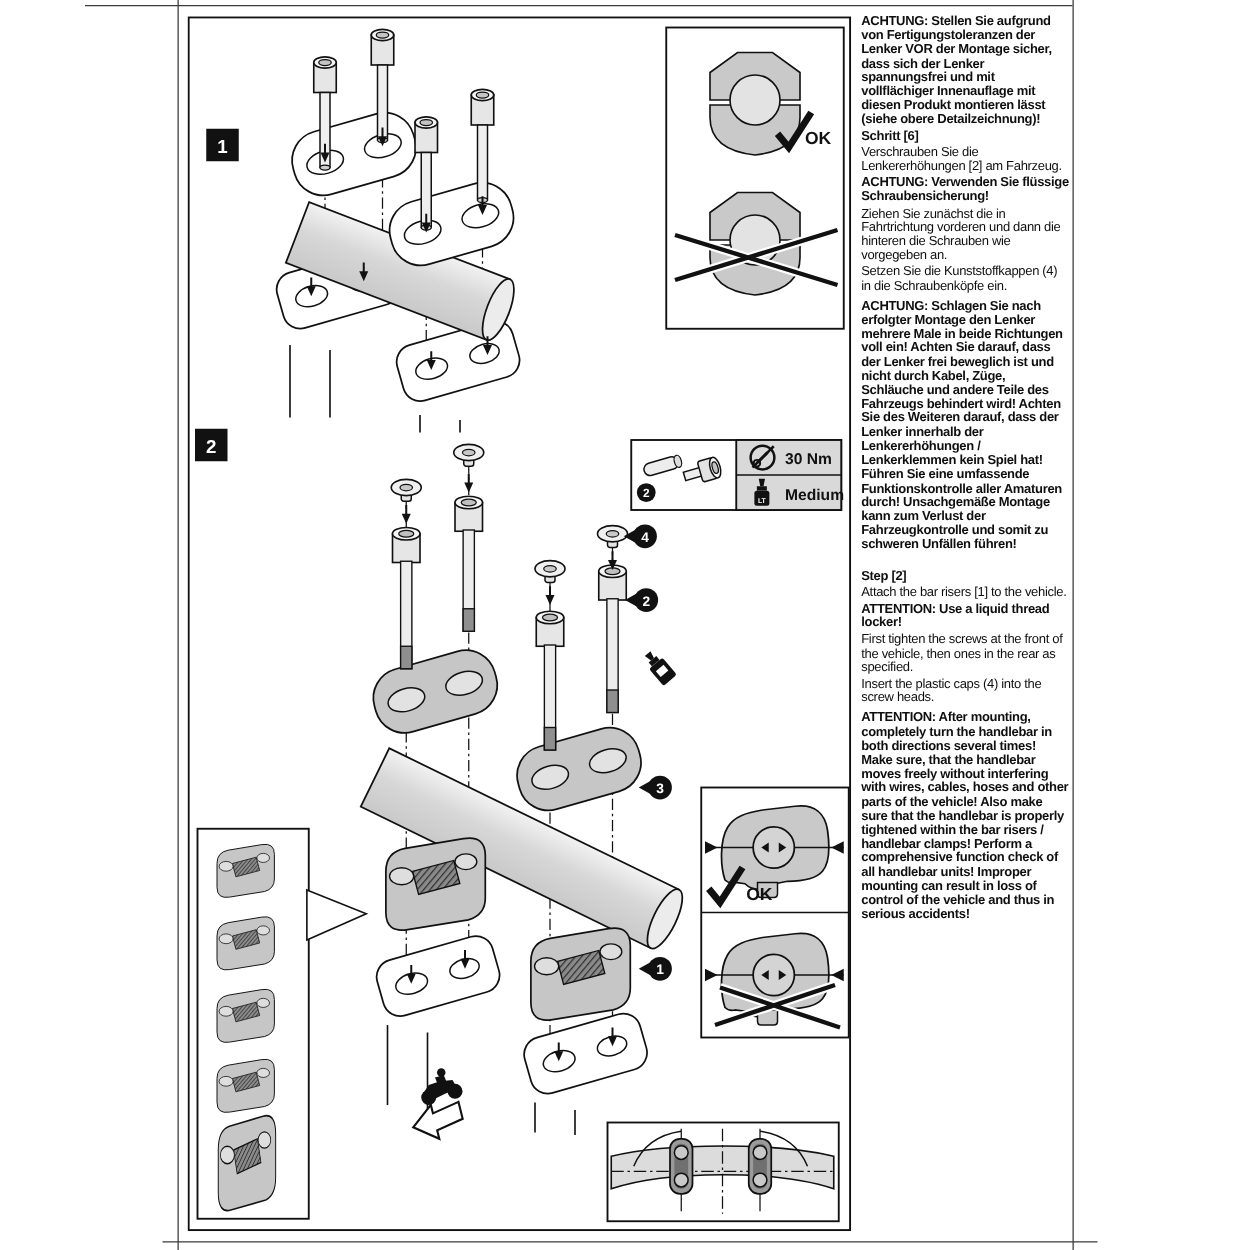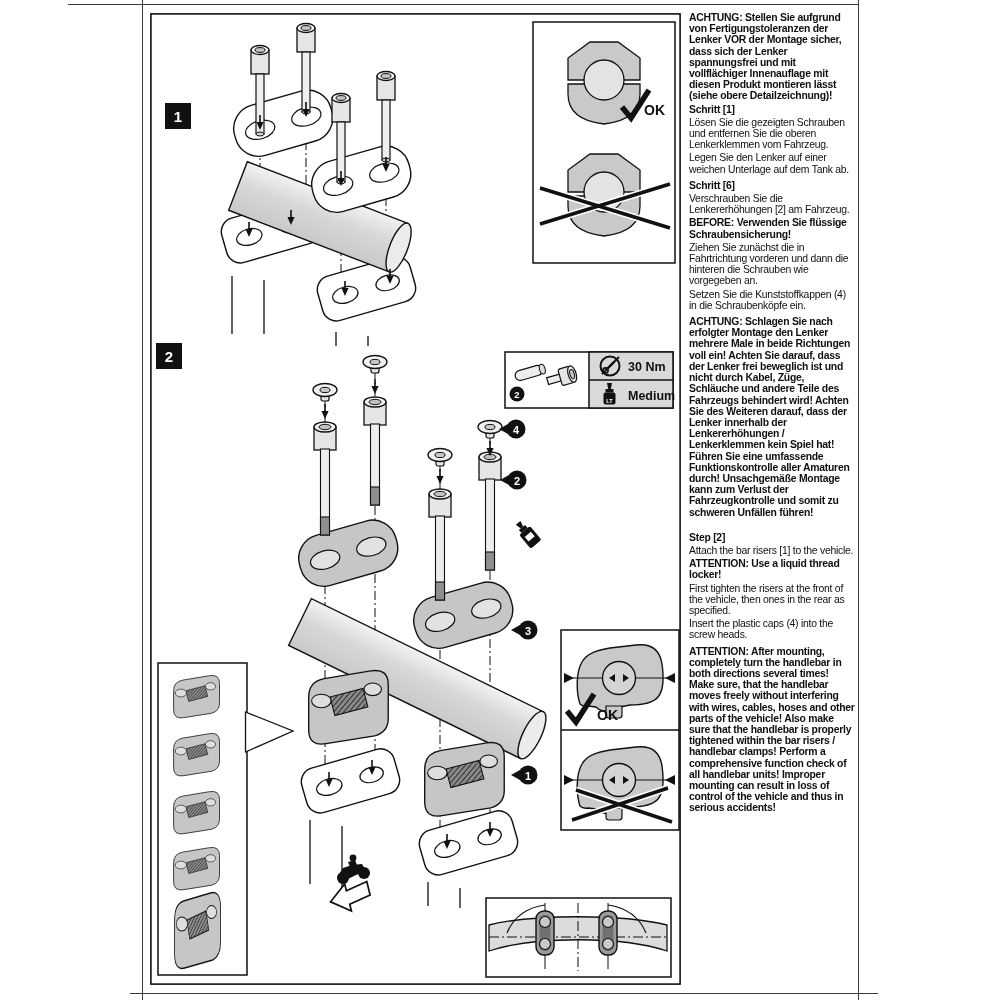--- a/index.html
+++ b/index.html
@@ -401,41 +401,36 @@
         </g>
       </g>
     </g>
   </svg>
 
   <div class="tcol">
 
     <div>
       <p class="b blk">ACHTUNG: Stellen Sie aufgrund von Fertigungstoleranzen der Lenker VOR der Montage sicher, dass sich der Lenker spannungsfrei und mit vollflächiger Innenauflage mit diesen Produkt montieren lässt (siehe obere Detailzeichnung)!</p>
       <div class="blk">
-        <p class="b">Schritt [1]</p>
-        <p>Lösen Sie die gezeigten Schrauben und entfernen Sie die oberen Lenkerklemmen vom Fahrzeug.</p>
-        <p>Legen Sie den Lenker auf einer weichen Unterlage auf dem Tank ab.</p>
-      </div>
-      <div class="blk">
         <p class="b">Schritt [6]</p>
         <p>Verschrauben Sie die Lenkererhöhungen [2] am Fahrzeug.</p>
-        <p class="b">BEFORE: Verwenden Sie flüssige Schraubensicherung!</p>
+        <p class="b">ACHTUNG: Verwenden Sie flüssige Schraubensicherung!</p>
         <p>Ziehen Sie zunächst die in Fahrtrichtung vorderen und dann die hinteren die Schrauben wie vorgegeben an.</p>
         <p>Setzen Sie die Kunststoffkappen (4) in die Schraubenköpfe ein.</p>
       </div>
       <p class="b blk">ACHTUNG: Schlagen Sie nach erfolgter Montage den Lenker mehrere Male in beide Richtungen voll ein! Achten Sie darauf, dass der Lenker frei beweglich ist und nicht durch Kabel, Züge, Schläuche und andere Teile des Fahrzeugs behindert wird! Achten Sie des Weiteren darauf, dass der Lenker innerhalb der Lenkererhöhungen / Lenkerklemmen kein Spiel hat! Führen Sie eine umfassende Funktionskontrolle aller Amaturen durch! Unsachgemäße Montage kann zum Verlust der Fahrzeugkontrolle und somit zu schweren Unfällen führen!</p>
     </div>
 
     <div class="langgap"></div>
 
     <div>
       <div class="blk">
         <p class="b">Step [2]</p>
         <p>Attach the bar risers [1] to the vehicle.</p>
         <p class="b">ATTENTION: Use a liquid thread locker!</p>
-        <p>First tighten the risers at the front of the vehicle, then ones in the rear as specified.</p>
+        <p>First tighten the screws at the front of the vehicle, then ones in the rear as specified.</p>
         <p>Insert the plastic caps (4) into the screw heads.</p>
       </div>
       <p class="b">ATTENTION: After mounting, completely turn the handlebar in both directions several times! Make sure, that the handlebar moves freely without interfering with wires, cables, hoses and other parts of the vehicle! Also make sure that the handlebar is properly tightened within the bar risers / handlebar clamps! Perform a comprehensive function check of all handlebar units! Improper mounting can result in loss of control of the vehicle and thus in serious accidents!</p>
     </div>
 
   </div>
 </div>
 
 </body></html>

